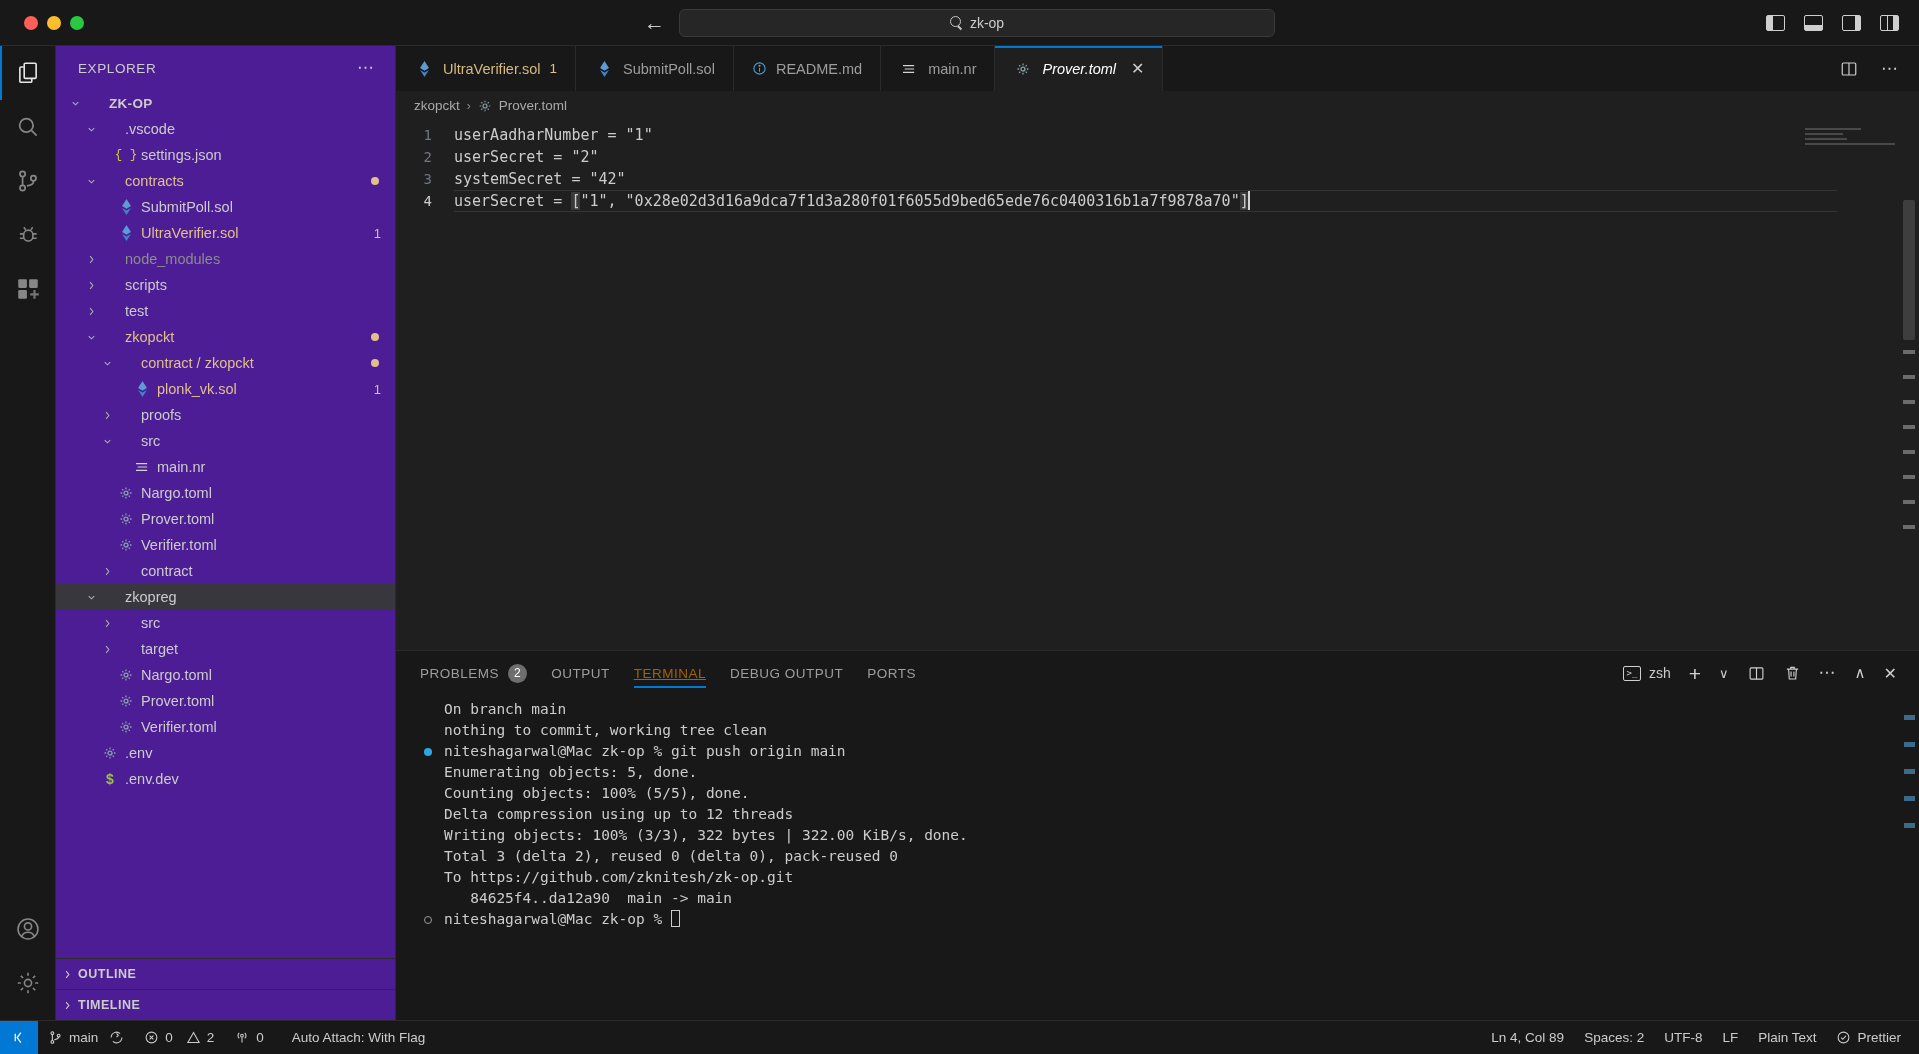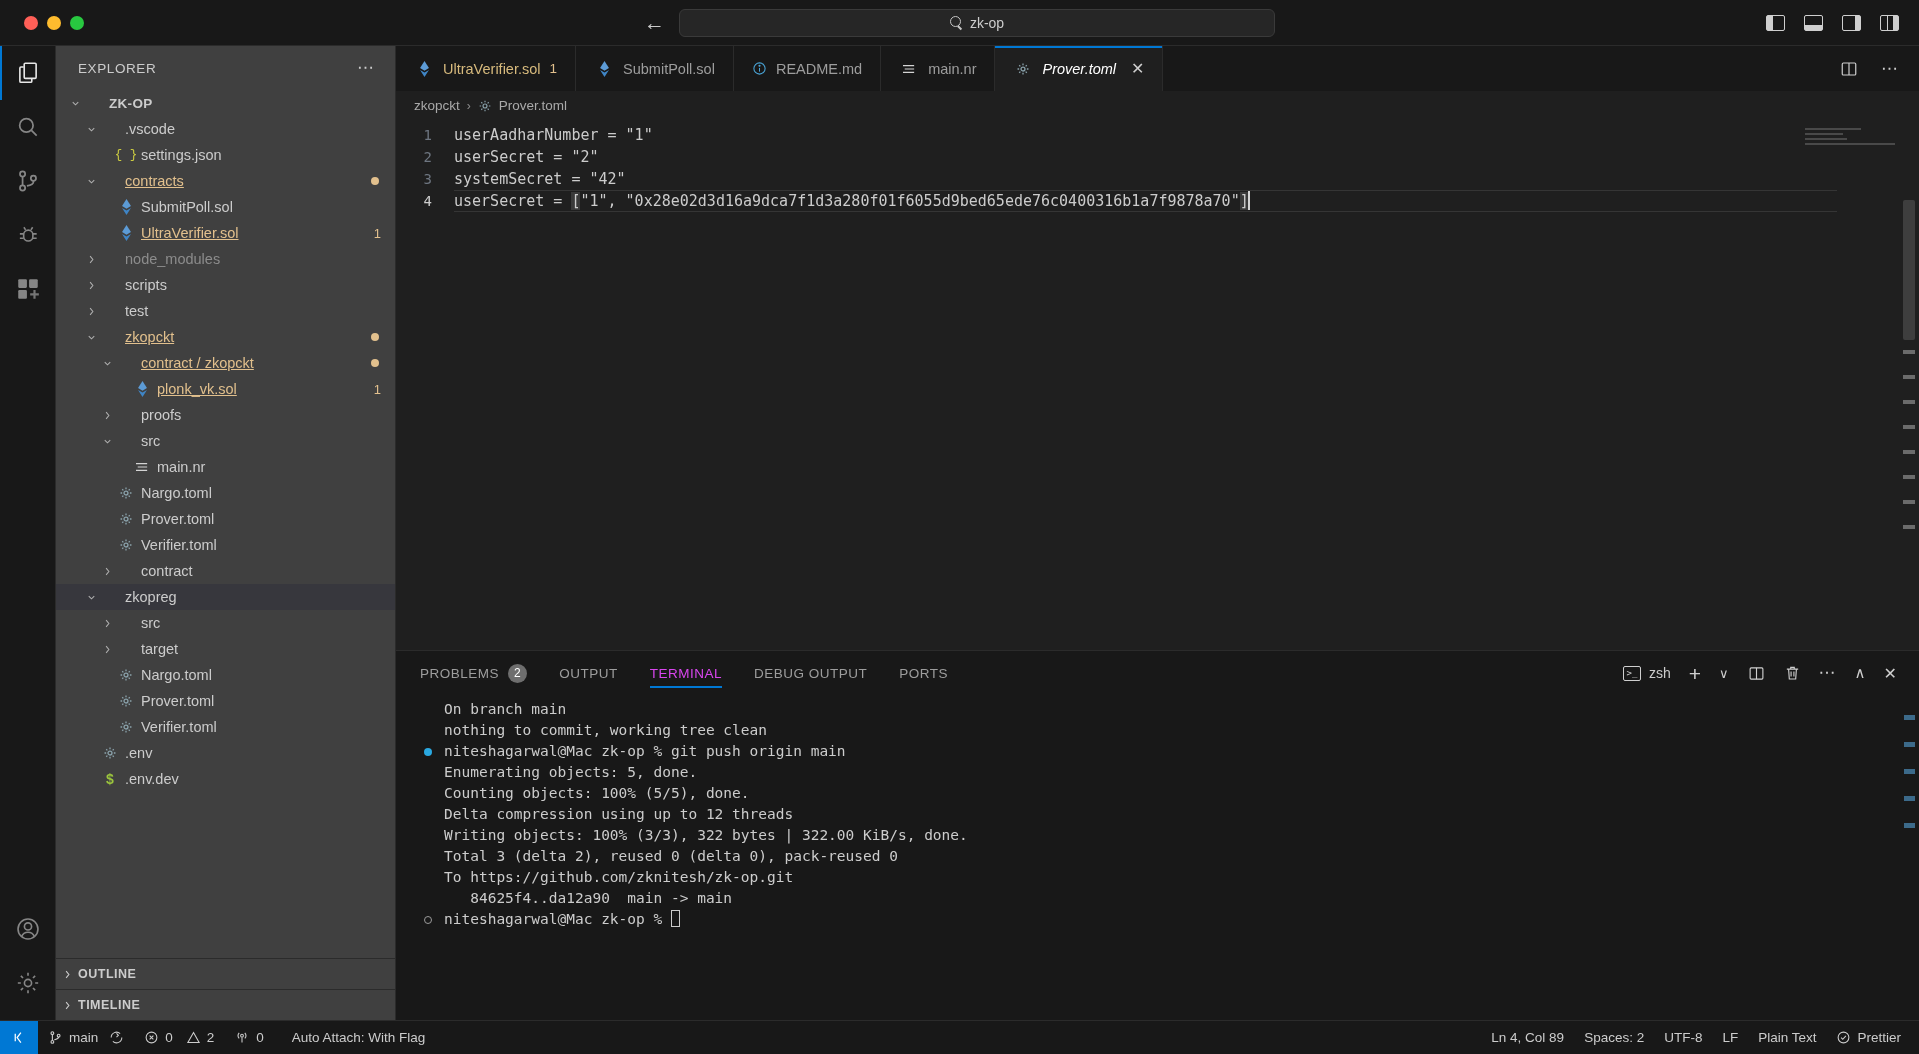--- a/index.html
+++ b/index.html
@@ -86,21 +86,21 @@
   }
   .act-item.active { color: #e7e7e7; }
   .act-item.active::before {
     content:''; position:absolute; left:0; top:0; bottom:0; width:2px; background:#0078d4;
   }
   .act-spacer { flex: 1; }
 
   
   .sidebar {
     width: 340px; min-width: 340px;
-    background: #404040;
+    background: #4c1d95;
     display: flex; flex-direction: column;
     border-right: 1px solid #2b2b2b;
   }
   .sb-header {
     height: 44px; display: flex; align-items: center;
     padding: 0 20px 0 22px; color: #cccccc;
   }
   .sb-title { font-size: 13.5px; letter-spacing: 0.6px; font-weight: 400; }
   .sb-dots { margin-left: auto; color: #cccccc; font-size: 17px; letter-spacing:1px; cursor:pointer; line-height:10px;}
 
@@ -110,21 +110,21 @@
     font-size: 14.5px; color: #cccccc; cursor: pointer;
     position: relative; white-space: nowrap; padding-right: 8px;
   }
   .row.selected { background: #37373d; }
   .row .chev {
     width: 18px; min-width:18px; display:inline-flex; align-items:center; justify-content:center;
     color:#b0b0b0; font-size: 11px;
   }
   .row .fname { margin-left: 5px; }
   .row.folder-root .fname { font-weight: bold; font-size: 13.5px; letter-spacing: .3px; }
-  .yellowtxt { color: #e2c08d; text-decoration: underline; }
+  .yellowtxt { color: #e2c08d; }
   .dimtxt { color: #8c8c8c; }
   .badge-num {
     margin-left: auto; color: #e2c08d; font-size: 13px; padding-right: 6px;
   }
   .dot-modified {
     margin-left: auto; width: 8px; height: 8px; border-radius: 50%;
     background: #e2c08d; margin-right: 8px;
   }
   .ico { width: 20px; min-width:20px; display:inline-flex; align-items:center; justify-content:center; }
   .ico-json { color:#cbcb41; font-size:12.5px; font-family:"Liberation Mono", monospace; }
@@ -227,21 +227,21 @@
   }
   .panel-tabs {
     height: 44px; min-height:44px; display: flex; align-items: center;
     padding-left: 24px; gap: 32px; position: relative;
   }
   .ptab {
     font-size: 13.5px; color: #9d9d9d; letter-spacing: .5px;
     display: flex; align-items: center; gap: 9px; height: 44px;
     cursor: pointer; position: relative;
   }
-  .ptab.active { color: #d946ef; }
+  .ptab.active { color: #a16207; text-decoration: underline; }
   .ptab.active::after {
     content:''; position:absolute; left:0; right:0; bottom:7px; height:2px; background:#0078d4;
   }
   .pbadge {
     background: #6e6e6e; color: #fff; border-radius: 10px;
     font-size: 12px; min-width: 19px; height: 19px;
     display:flex; align-items:center; justify-content:center; padding: 0 6px;
   }
   .panel-actions {
     margin-left: auto; display: flex; align-items: center; gap: 18px;
@@ -774,21 +774,21 @@
         <div class="ed-scroll-tick" style="top:280px"></div>
         <div class="ed-scroll-tick" style="top:305px"></div>
         <div class="ed-scroll-tick" style="top:330px"></div>
         <div class="ed-scroll-tick" style="top:355px"></div>
         <div class="ed-scroll-tick" style="top:380px"></div>
         <div class="ed-scroll-tick" style="top:405px"></div>
       </div>
 
       <div class="panel">
         <div class="panel-tabs">
-          <div id="ptabs-container" style="display:flex;align-items:center;gap:32px;">
+          <div id="ptabs-container" style="display:flex;align-items:center;gap:24px;">
               <div class="ptab">
                 <span>PROBLEMS</span>
                 <span class="pbadge">2</span>
               </div>
               <div class="ptab">
                 <span>OUTPUT</span>
               </div>
               <div class="ptab active">
                 <span>TERMINAL</span>
               </div>

